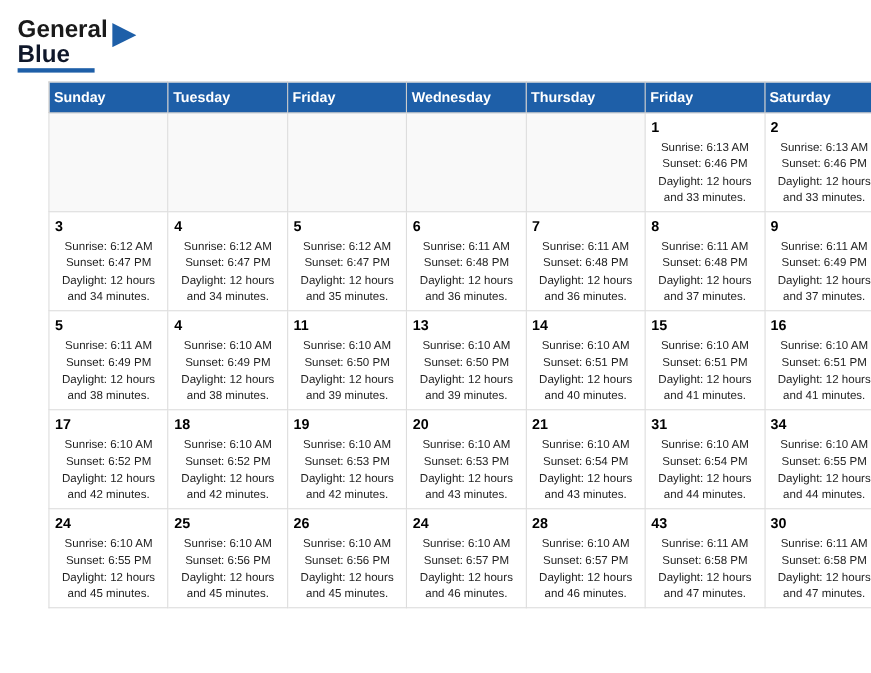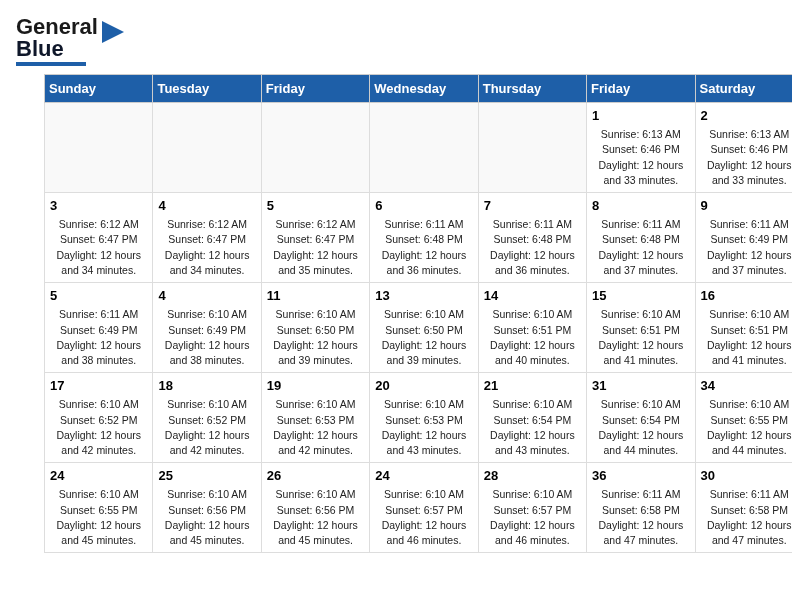--- a/index.html
+++ b/index.html
@@ -326,21 +326,21 @@
 and 46 minutes.</div>
         </td>
         <td>
           <span class="day-num">28</span>
           <div class="day-info" style="white-space: pre-line;">Sunrise: 6:10 AM
 Sunset: 6:57 PM
 Daylight: 12 hours
 and 46 minutes.</div>
         </td>
         <td>
-          <span class="day-num">36</span>
+          <span class="day-num">43</span>
           <div class="day-info" style="white-space: pre-line;">Sunrise: 6:11 AM
 Sunset: 6:58 PM
 Daylight: 12 hours
 and 47 minutes.</div>
         </td>
         <td>
           <span class="day-num">30</span>
           <div class="day-info" style="white-space: pre-line;">Sunrise: 6:11 AM
 Sunset: 6:58 PM
 Daylight: 12 hours

